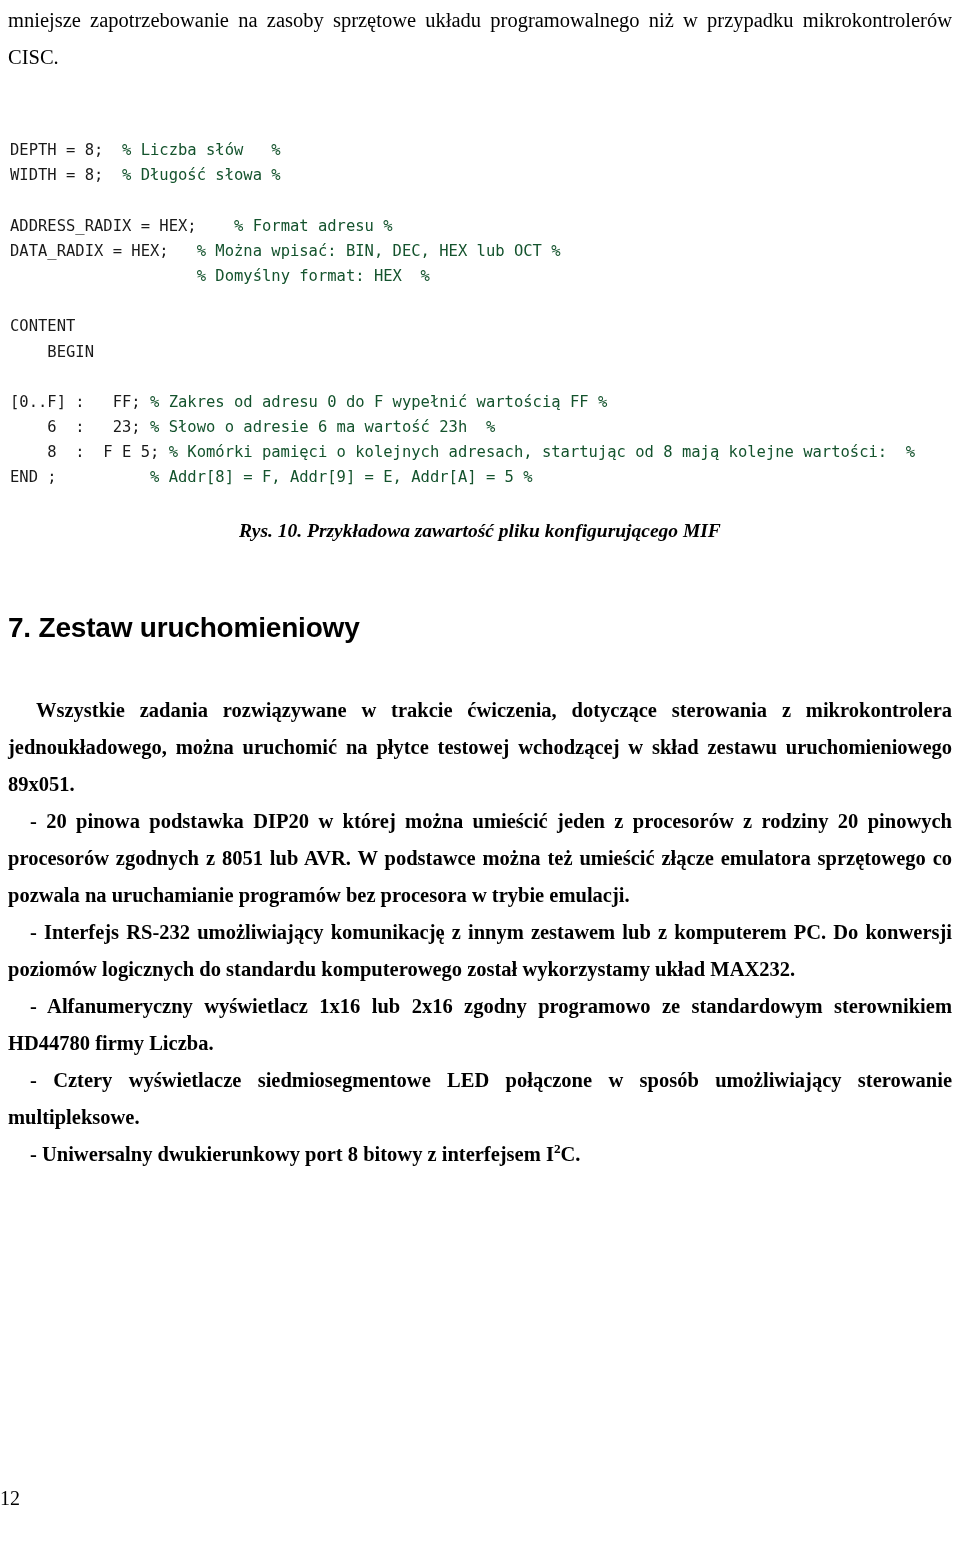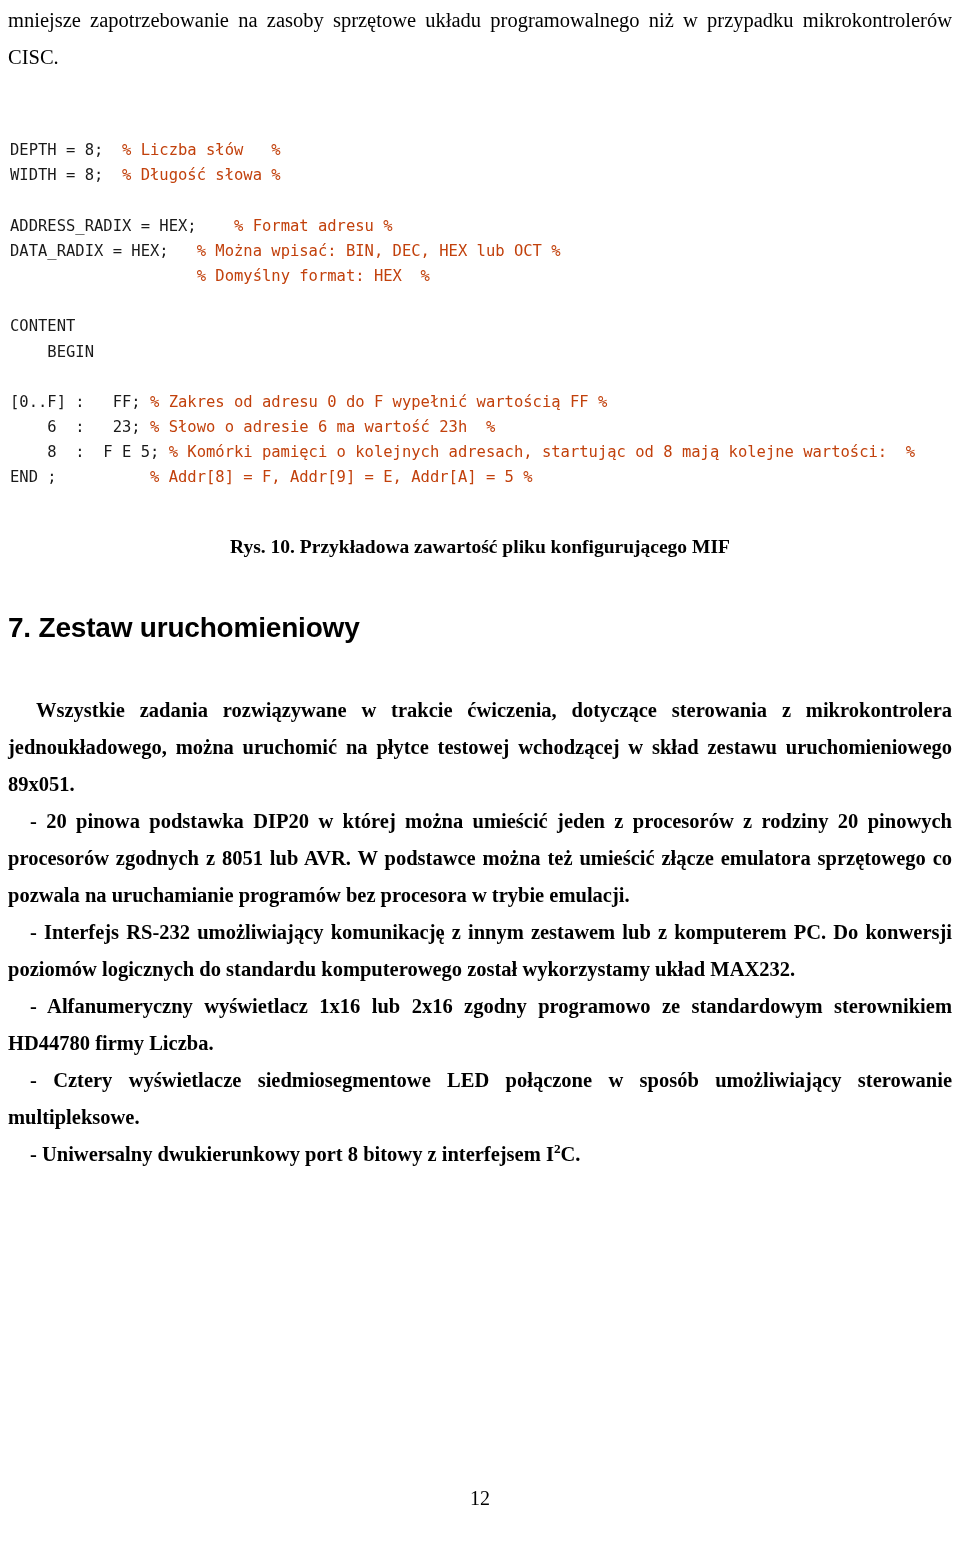--- a/index.html
+++ b/index.html
@@ -43,31 +43,32 @@
     top: 138px;
     width: 950px;
     font-family: "DejaVu Sans Mono", monospace;
     font-size: 15.5px;
     line-height: 25.2px;
     white-space: pre;
     color: #1a1a1a;
     letter-spacing: 0px;
   }
   .code-line { display: block; height: 25.2px; }
-  .g { color: #c2410c; }
+  .g { color: #14532d; }
 
   .figure-caption {
     position: absolute;
     left: 0;
-    top: 536px;
+    top: 520px;
     width: 960px;
     text-align: center;
     font-family: "Liberation Serif", serif;
     font-weight: bold;
     font-size: 19.5px;
+    font-style: italic;
   }
   h2.section {
     position: absolute;
     left: 8px;
     top: 612px;
     margin: 0;
     font-family: "Liberation Sans", sans-serif;
     font-size: 28px;
     font-weight: bold;
     letter-spacing: -0.2px;
@@ -88,21 +89,21 @@
   sup {
     font-size: 0.65em;
     vertical-align: super;
     line-height: 0;
   }
   .page-number {
     position: absolute;
     left: 0;
     top: 1487px;
     width: 960px;
-    text-align: center;
+    text-align: left;
     font-size: 20px;
     font-family: "Liberation Serif", serif;
   }
 </style>
 </head>
 <body>
 
 <div class="page">
 
   <div class="body-text top-para">

